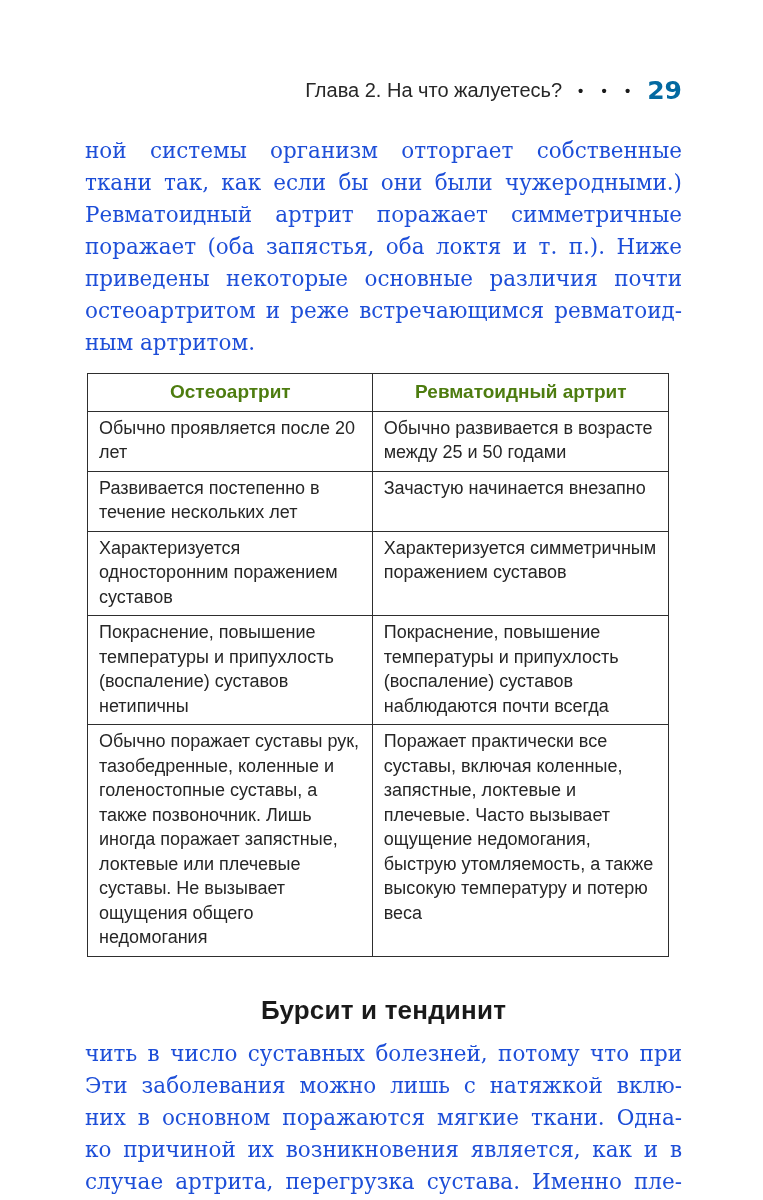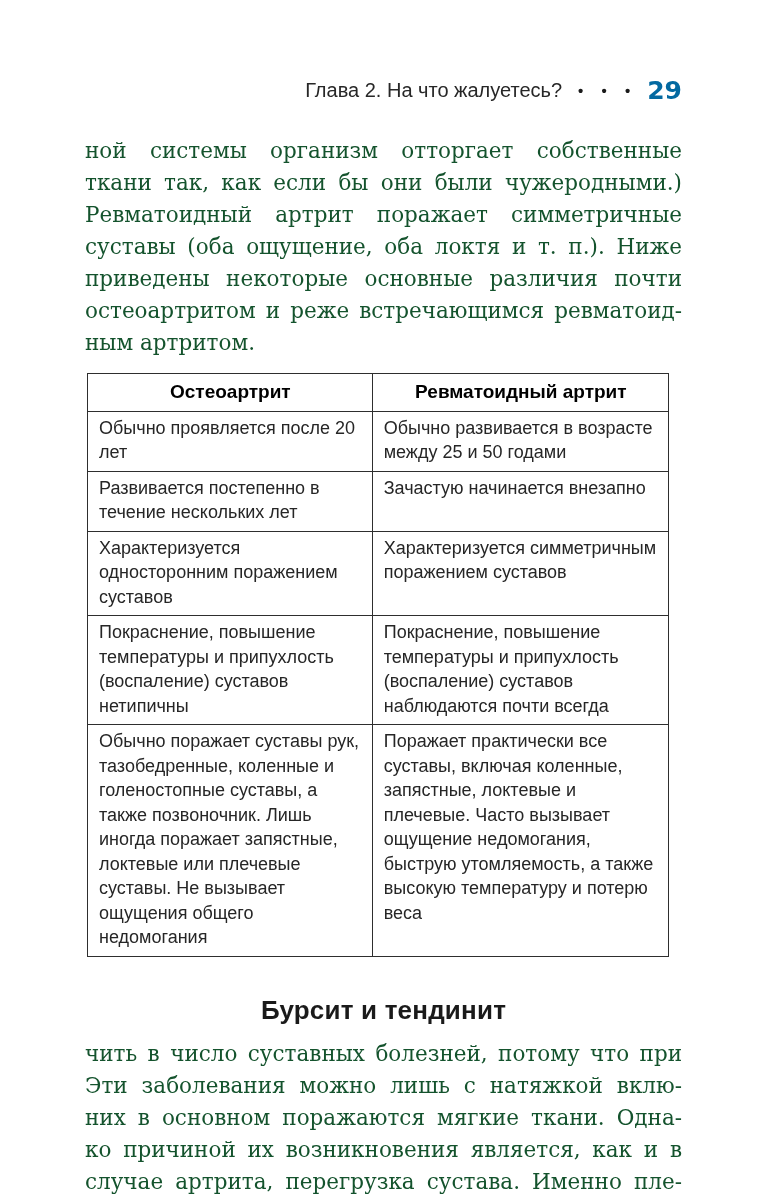--- a/index.html
+++ b/index.html
@@ -45,21 +45,21 @@
     font-size: 25px;
     color: #0369a1;
     margin-left: 10px;
   }
 
   
   .para {
     font-family: "DejaVu Serif", serif;
     font-size: 21.5px;
     line-height: 32px;
-    color: #14532d;
+    color: #1d4ed8;
   }
   .para .line {
     text-align: justify;
     text-align-last: justify;
     text-justify: inter-word;
   }
   #para1 .line:last-child {
     text-align-last: left;
   }
 
@@ -76,21 +76,21 @@
   }
   table.cmp th, table.cmp td {
     border: 1.6px solid #2e2e2e;
     padding: 4px 10px 6px 11px;
     vertical-align: top;
   }
   table.cmp th {
     font-weight: bold;
     font-size: 19px;
     text-align: center;
-    color: #000000;
+    color: #4d7c0f;
     padding-top: 6px;
     padding-bottom: 6px;
   }
   table.cmp col.c1 { width: 49%; }
   table.cmp col.c2 { width: 51%; }
 
   
   h2.section {
     font-family: "Liberation Sans", sans-serif;
     font-weight: bold;
@@ -113,21 +113,21 @@
   </header>
 
   <div class="para" id="para1">
 
       <div class="line">ной системы организм отторгает собственные</div>
 
       <div class="line">ткани так, как если бы они были чужеродными.)</div>
 
       <div class="line">Ревматоидный артрит поражает симметричные</div>
 
-      <div class="line">суставы (оба ощущение, оба локтя и т. п.). Ниже</div>
+      <div class="line">поражает (оба запястья, оба локтя и т. п.). Ниже</div>
 
       <div class="line">приведены некоторые основные различия почти</div>
 
       <div class="line">остеоартритом и реже встречающимся ревматоид-</div>
 
       <div class="line">ным артритом.</div>
     </div>
 
   <table class="cmp">
     <colgroup>

